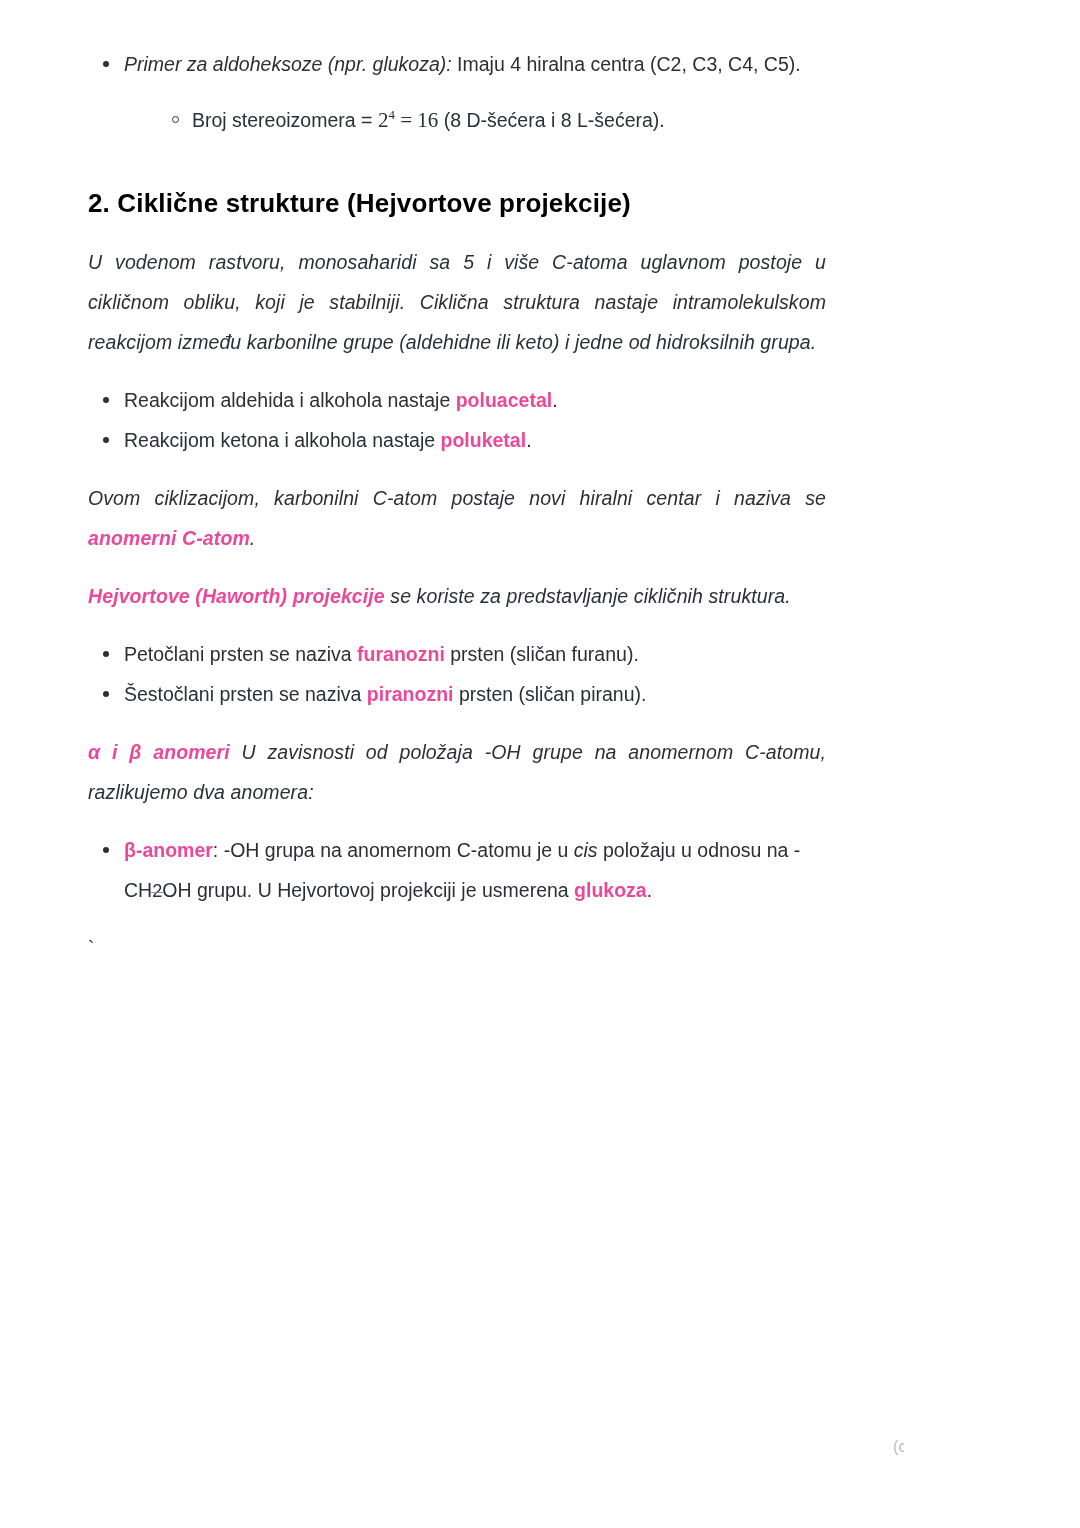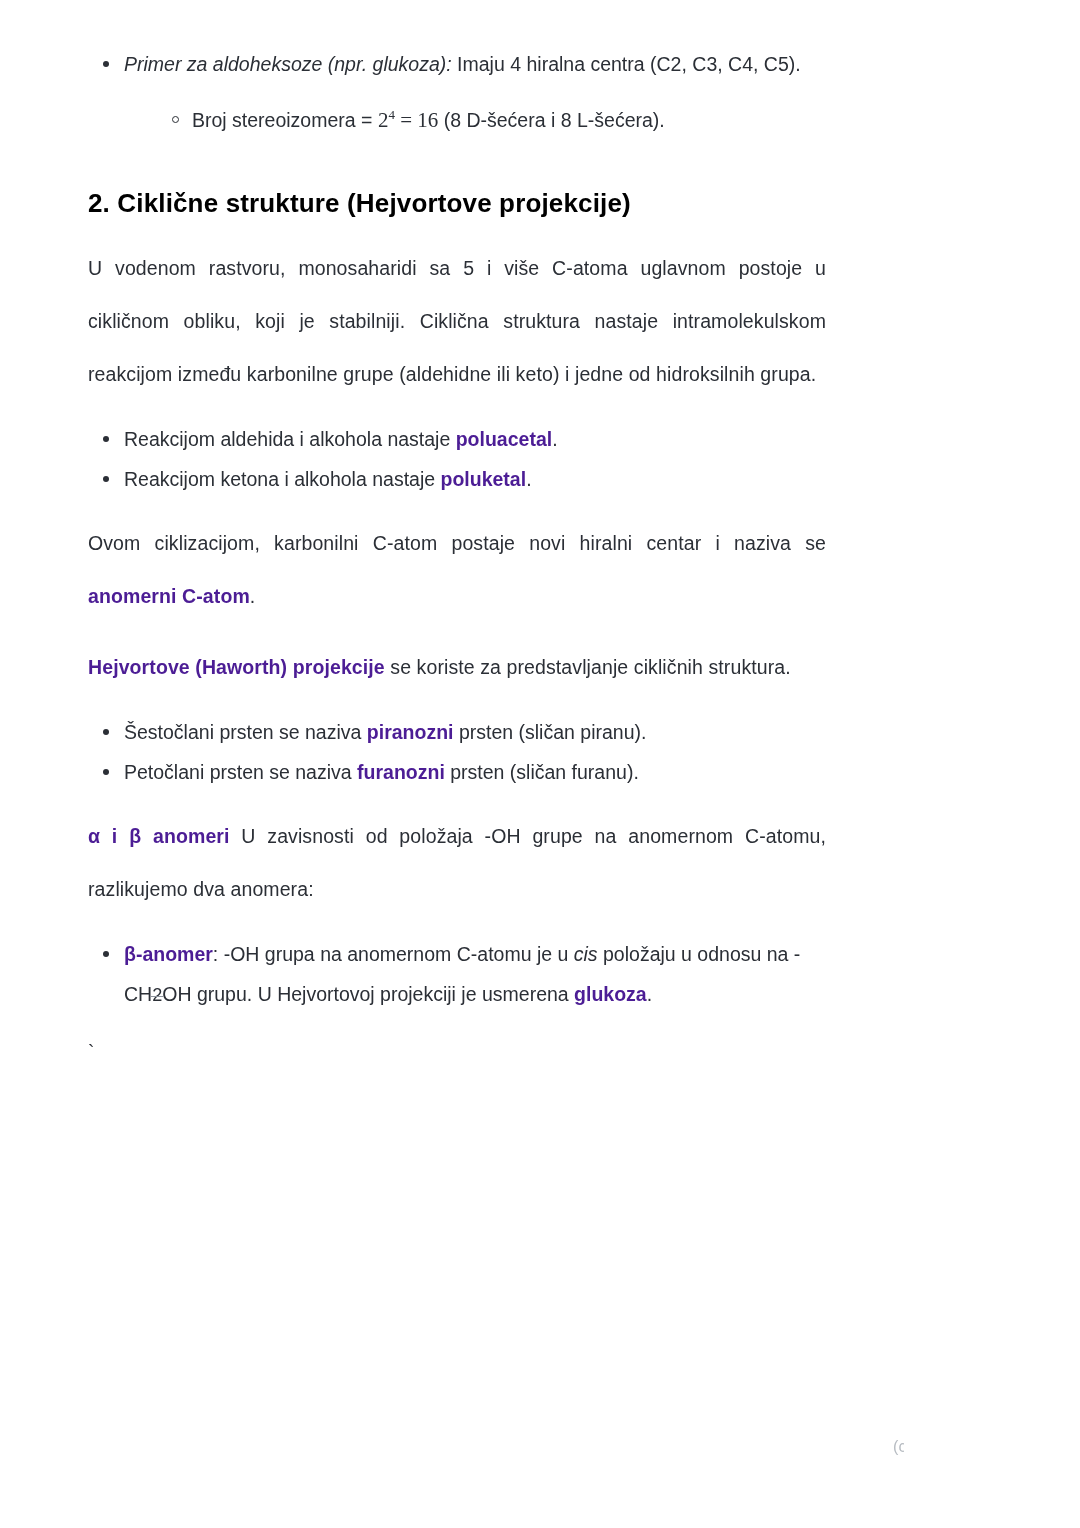--- a/index.html
+++ b/index.html
@@ -38,26 +38,27 @@
   .content {
     position: absolute;
     left: 88px;
     top: 0;
     width: 738px;
   }
 
   
   .para {
     font-size: 19.5px;
-    line-height: 53px;
+    line-height: 40px;
     color: #2b2f36;
     text-align: justify;
     text-justify: inter-word;
     margin: 0;
     letter-spacing: 0.1px;
+    font-style: italic;
   }
 
   .section-title {
     font-size: 26px;
     line-height: 34px;
     font-weight: 700;
     color: #000000;
     letter-spacing: 0.15px;
     margin: 0;
   }
@@ -96,21 +97,21 @@
     left: 16px;
     top: 16px;
     box-sizing: border-box;
   }
   ul.sub-wrap {
     list-style: none;
     margin: 16px;
     padding: 0 0 0 52px;
   }
 
-  b, strong { font-weight: 700; color: #4c1d95; }
+  b, strong { font-weight: 700; color: #ec4899; }
   i, em { font-style: italic; }
 
   .mathexp {
     font-family: "Liberation Serif", serif;
     font-size: 21px;
   }
   .mathexp sup {
     font-size: 0.62em;
     vertical-align: super;
     line-height: 0;
@@ -207,25 +208,25 @@
     <p class="para"><span>Ovom ciklizacijom, karbonilni C-atom postaje novi hiralni centar i naziva se </span><b>anomerni C-atom</b><span>.</span></p>
 
     <div class="sp-18"></div>
 
     <p class="para"><b>Hejvortove (Haworth) projekcije</b><span> se koriste za predstavljanje cikličnih struktura.</span></p>
 
     <div class="sp-18"></div>
 
     <ul class="bullets">
       <li>
+        <span>Petočlani prsten se naziva </span><b>furanozni</b><span> prsten (sličan furanu).</span>
+      </li>
+      <li>
         <span>Šestočlani prsten se naziva </span><b>piranozni</b><span> prsten (sličan piranu).</span>
       </li>
-      <li>
-        <span>Petočlani prsten se naziva </span><b>furanozni</b><span> prsten (sličan furanu).</span>
-      </li>
     </ul>
 
     <div class="sp-18"></div>
 
     <p class="para"><b>α i β anomeri</b><span> U zavisnosti od položaja -OH grupe na anomernom C-atomu, razlikujemo dva anomera:</span></p>
 
     <div class="sp-18"></div>
 
     <ul class="bullets">
       <li>

